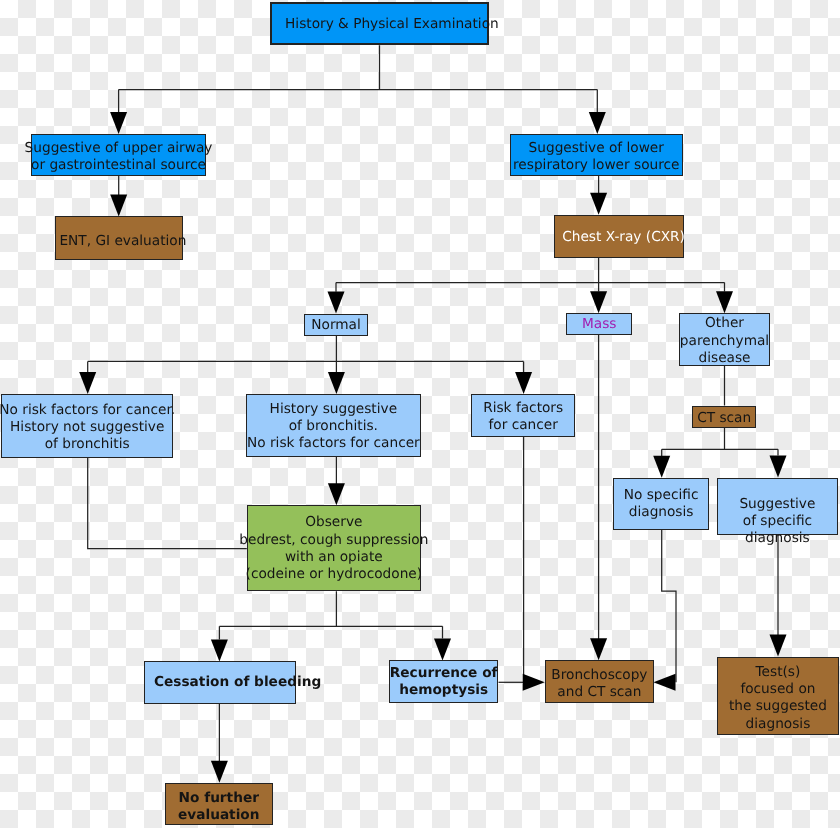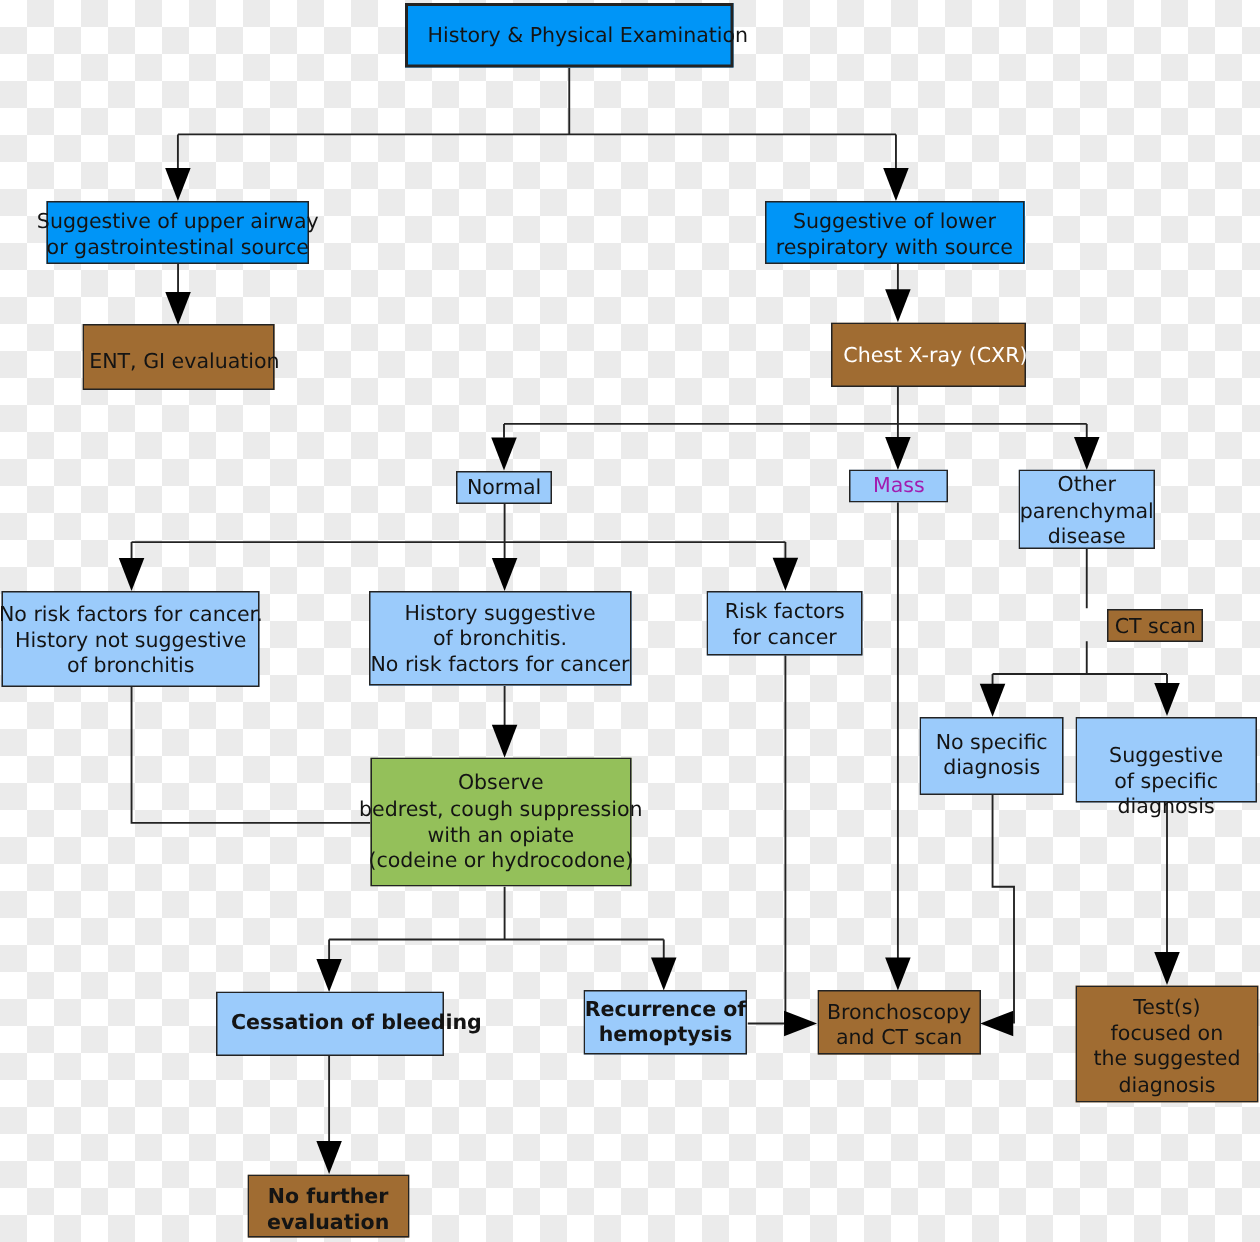--- a/index.html
+++ b/index.html
@@ -73,21 +73,21 @@
       </div>
       <div class="node" style="background: rgb(0, 149, 247); border-color: rgb(35, 35, 35); color: rgb(20, 20, 20); left: 31px; top: 134px; width: 175px; height: 42px; font-size: 13.7px;">
         <div style="position: relative; top: 1.9px;">
           <span class="ln">Suggestive of upper airway</span>
           <span class="ln">or gastrointestinal source</span>
         </div>
       </div>
       <div class="node" style="background: rgb(0, 149, 247); border-color: rgb(35, 35, 35); color: rgb(20, 20, 20); left: 509.8px; top: 134px; width: 172.5px; height: 41.5px; font-size: 13.7px;">
         <div style="position: relative; top: 2.6px;">
           <span class="ln">Suggestive of lower</span>
-          <span class="ln">respiratory with source</span>
+          <span class="ln">respiratory lower source</span>
         </div>
       </div>
       <div class="node" style="background: rgb(160, 108, 50); border-color: rgb(35, 35, 35); color: rgb(20, 20, 20); left: 55px; top: 216px; width: 127.5px; height: 44px; font-size: 13.7px;">
         <div style="position: relative; left: 4.2px; top: 3.6px;">
           <span class="ln">ENT, GI evaluation</span>
         </div>
       </div>
       <div class="node" style="background: rgb(160, 108, 50); border-color: rgb(35, 35, 35); color: #ffffff; left: 531.8px; top: 214.6px; width: 129.8px; height: 42.6px; font-size: 13.7px; margin-left: 22px;">
         <div style="position: relative; left: 4.7px; top: 1.8px;">
           <span class="ln">Chest X-ray (CXR)</span>
@@ -123,21 +123,21 @@
           <span class="ln">of bronchitis.</span>
           <span class="ln">No risk factors for cancer</span>
         </div>
       </div>
       <div class="node" style="background: rgb(155, 203, 251); border-color: rgb(35, 35, 35); color: rgb(20, 20, 20); left: 471.3px; top: 393.9px; width: 104.3px; height: 42.5px; font-size: 13.7px;">
         <div style="position: relative; top: 1.7px;">
           <span class="ln">Risk factors</span>
           <span class="ln">for cancer</span>
         </div>
       </div>
-      <div class="node" style="background: rgb(160, 108, 50); border-color: rgb(35, 35, 35); color: rgb(20, 20, 20); left: 692.3px; top: 405.5px; width: 64.3px; height: 22px; font-size: 13.7px; margin-left: 46px;">
+      <div class="node" style="background: rgb(160, 108, 50); border-color: rgb(35, 35, 35); color: rgb(20, 20, 20); left: 692.3px; top: 405.5px; width: 64.3px; height: 22px; font-size: 13.7px;">
         <div style="position: relative; top: 1.5px;">
           <span class="ln">CT scan</span>
         </div>
       </div>
       <div class="node" style="background: rgb(148, 192, 90); border-color: rgb(35, 35, 35); color: rgb(20, 20, 20); left: 246.8px; top: 505.2px; width: 173.7px; height: 86px; font-size: 13.7px;">
         <div style="position: relative; top: 0.8px;">
           <span class="ln">Observe</span>
           <span class="ln">bedrest, cough suppression</span>
           <span class="ln">with an opiate</span>
           <span class="ln">(codeine or hydrocodone)</span>

